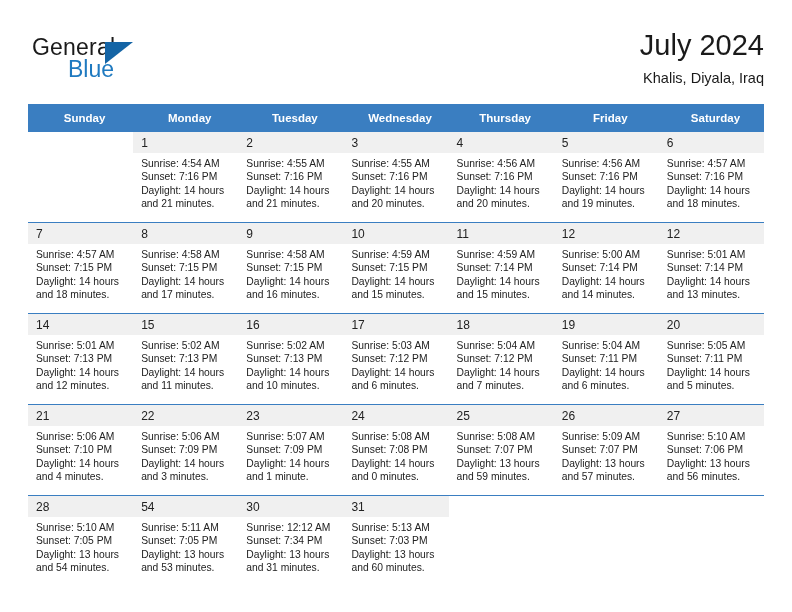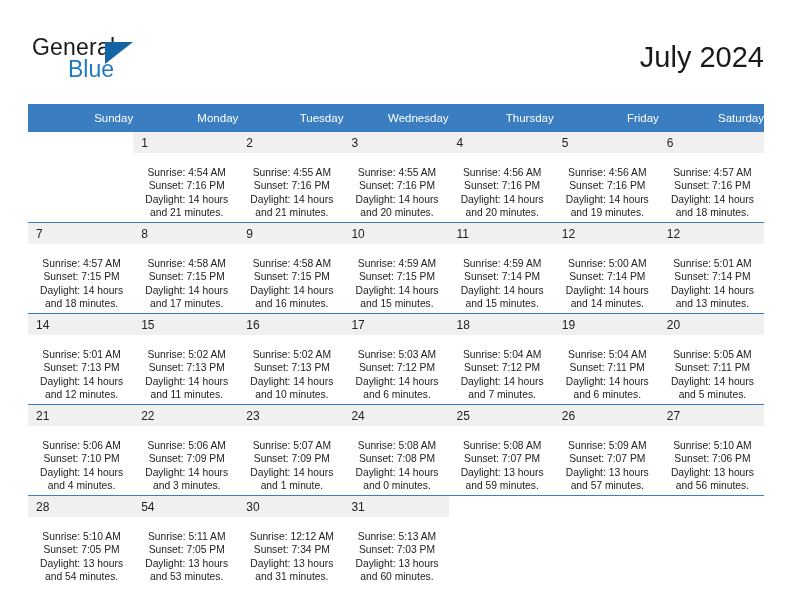--- a/index.html
+++ b/index.html
@@ -59,21 +59,21 @@
     top: 8px;
     width: 0;
     height: 0;
     border-left: 28px solid #1464a5;
     border-bottom: 22px solid transparent;
   }
 
   .title-block {
     position: absolute;
     right: 0;
-    top: 12px;
+    top: 0;
     text-align: right;
   }
   .cal-title {
     font-size: 29px;
     color: #1a1a1a;
     line-height: 34px;
     white-space: nowrap;
   }
   .cal-subtitle {
     font-size: 14.5px;
@@ -89,22 +89,22 @@
     left: 28px;
     top: 104px;
     width: 736px;
     border-collapse: collapse;
     table-layout: fixed;
   }
   .calendar th {
     background: #3a7ec1;
     color: #ffffff;
     font-size: 11.5px;
-    font-weight: normal;
-    text-align: right;
+    font-weight: bold;
+    text-align: center;
     padding: 5px 0 5px 8px;
     height: 18px;
     border: none;
   }
   .calendar td {
     vertical-align: top;
     padding: 0;
     width: 105.1px;
     height: 90px;
     border: none;
@@ -124,45 +124,45 @@
     height: 14px;
     line-height: 14px;
   }
   .cell.shaded .daynum {
     background: #f0f0f0;
   }
   .cell.empty .daynum {
     background: transparent;
   }
   .info {
-    padding: 13px 6px 0 8px;
+    padding: 4px 6px 0 8px;
     font-size: 10.3px;
     line-height: 13.4px;
     color: #222222;
-    text-align: center;
   }
   .info div {
     white-space: nowrap;
   }
 </style>
 </head>
 <body>
 
 <div class="page">
 
   <div class="header">
 
     <div class="brand">
       <span class="brand-general">General</span>
       <span class="brand-triangle"></span>
       <span class="brand-blue">Blue</span>
     </div>
 
     <div class="title-block">
       <div class="cal-title">July 2024</div>
+      <div class="cal-subtitle">Khalis, Diyala, Iraq</div>
     </div>
 
   </div>
 
   <table class="calendar">
     <thead>
       <tr>
         <th>Sunday</th>
         <th>Monday</th>
         <th>Tuesday</th>

